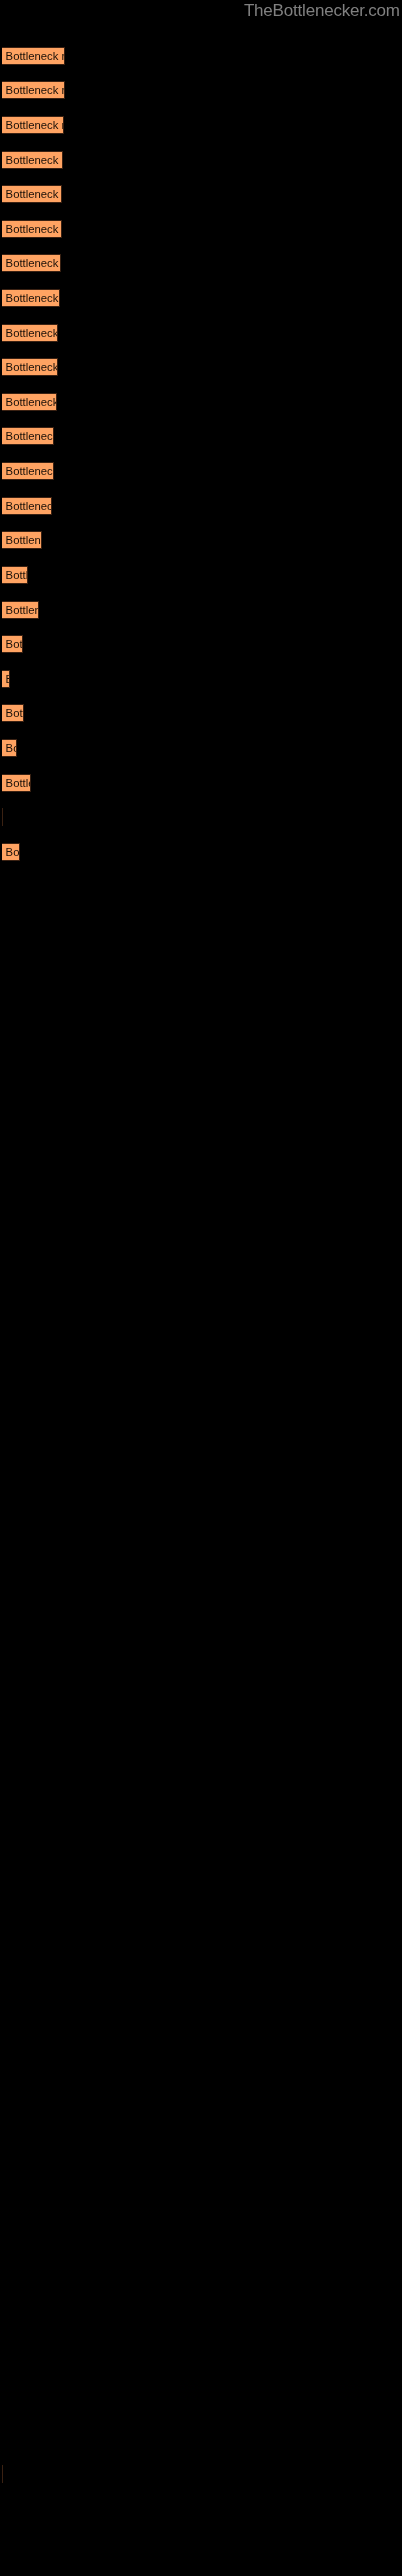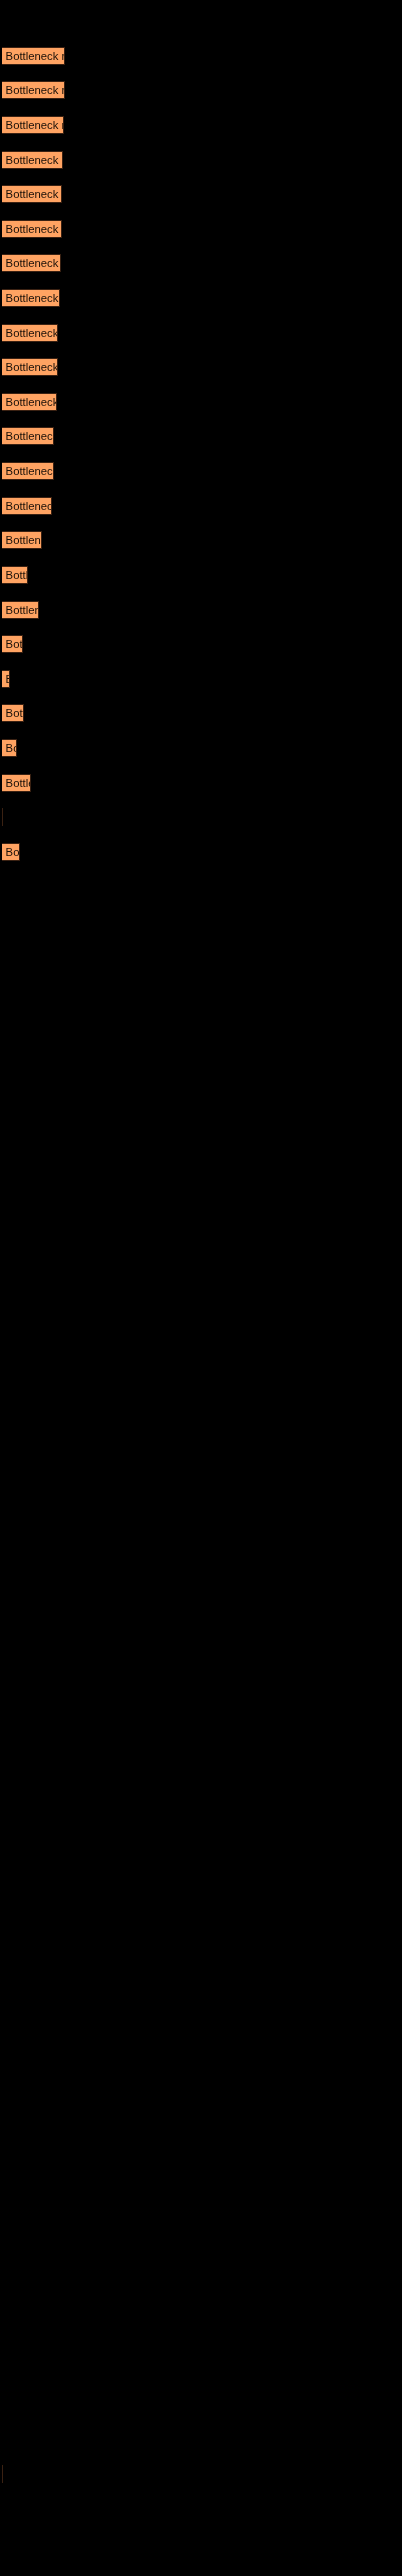--- a/index.html
+++ b/index.html
@@ -71,20 +71,21 @@
     color: #1a1008;
     white-space: nowrap;
     pointer-events: none;
   }
 </style>
 </head>
 <body>
 
 <div id="chart-root">
 
+  <div id="watermark">TheBottlenecker.com</div>
 
   <div id="plot-area">
       <div class="bar-row" style="top: 47px; height: 17.7px; width: 403px;">
         <div class="bar-rect" title="Bottleneck result" style="left: 1.6px; width: 63px; height: 17.7px; background: rgb(255, 163, 98); border-color: rgb(58, 33, 18);">
           <span class="bar-label" style="color: rgb(26, 16, 8);">Bottleneck result</span>
         </div>
       </div>
       <div class="bar-row" style="top: 81px; height: 17.7px; width: 403px;">
         <div class="bar-rect" title="Bottleneck result" style="left: 1.6px; width: 63px; height: 17.7px; background: rgb(255, 163, 98); border-color: rgb(58, 33, 18);">
           <span class="bar-label" style="color: rgb(26, 16, 8);">Bottleneck result</span>

